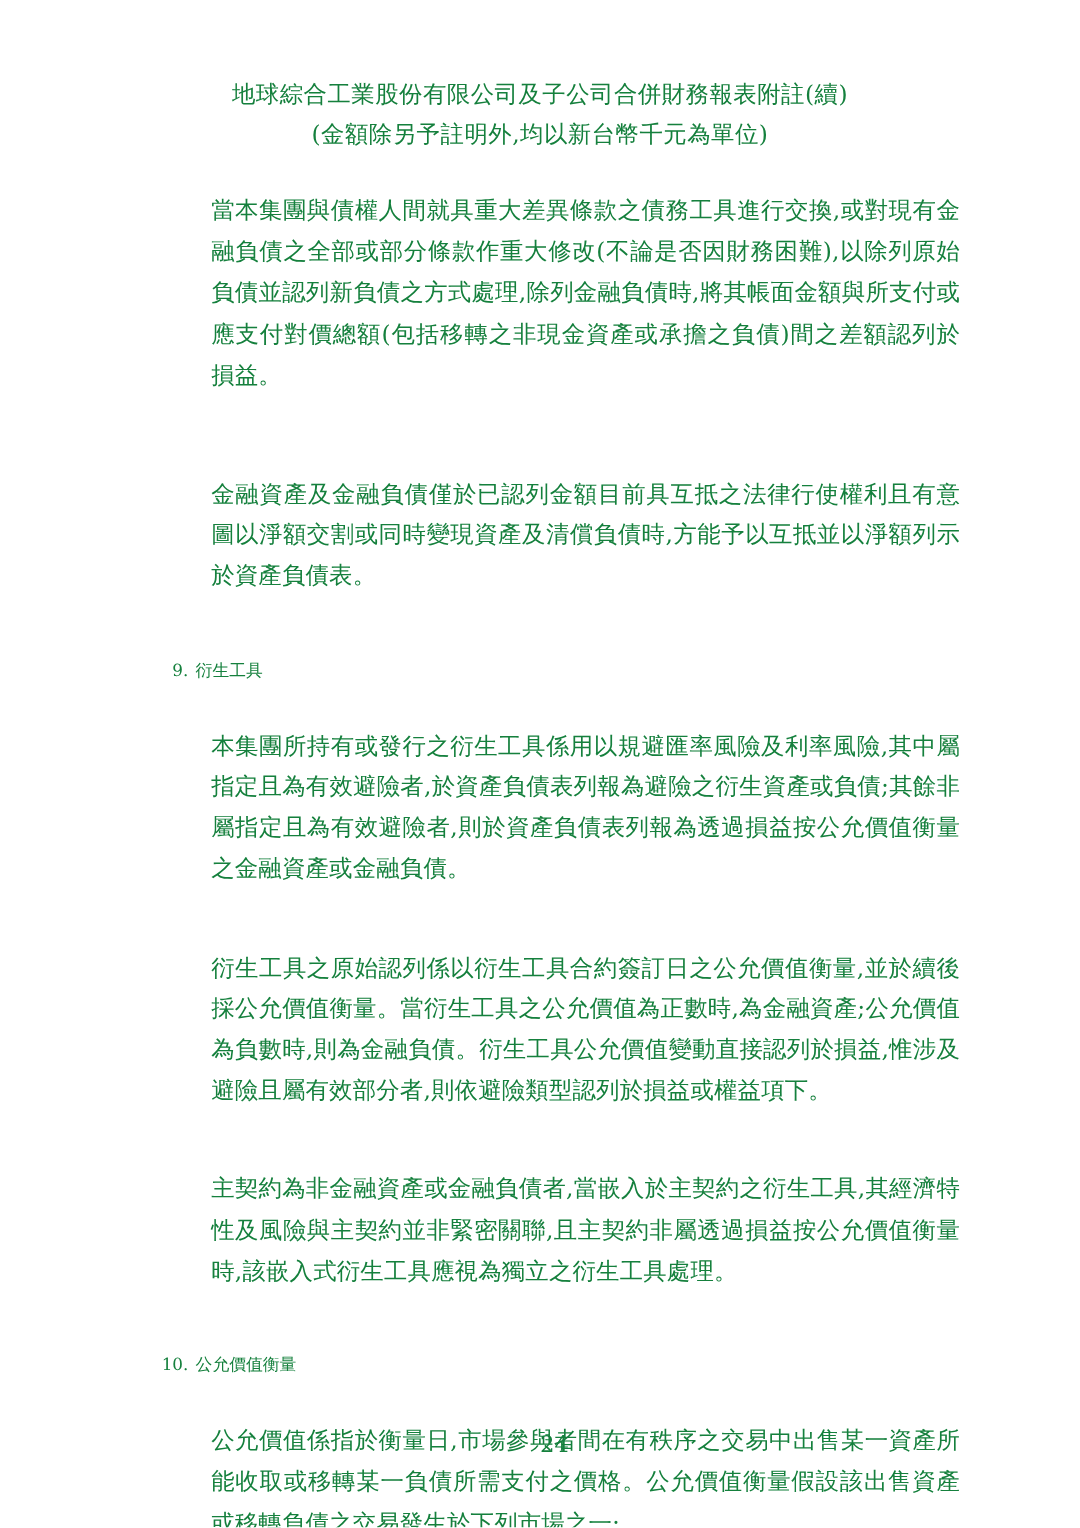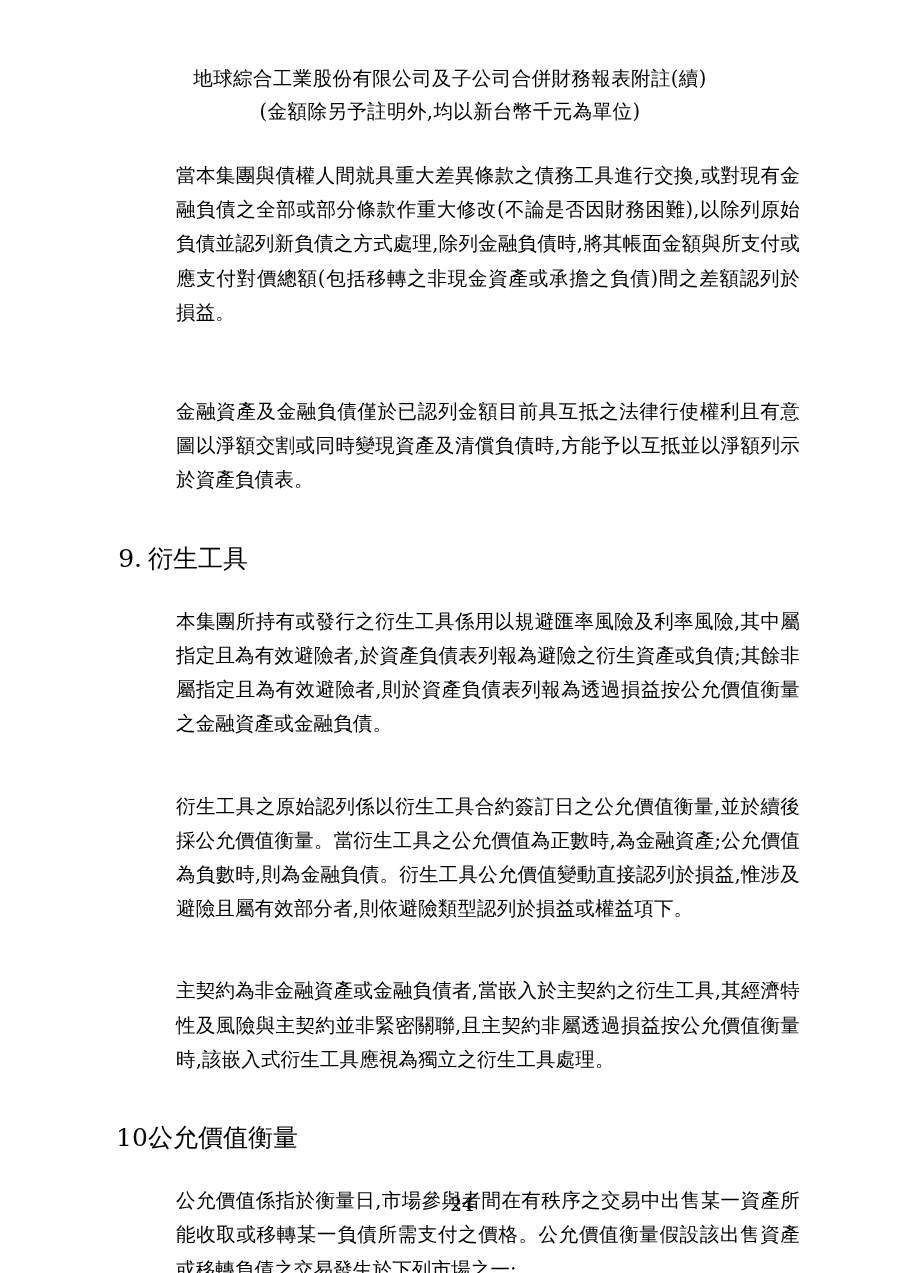--- a/index.html
+++ b/index.html
@@ -6,21 +6,21 @@
     margin: 0;
     padding: 0;
     background: #ffffff;
   }
   .page {
     position: relative;
     width: 900px;
     height: 1273px;
     background: #ffffff;
     font-family: "DejaVu Serif", "Liberation Serif", serif;
-    color: #000000;
+    color: #15803d;
     overflow: hidden;
     box-sizing: border-box;
   }
 
   
   .doc-header {
     position: absolute;
     top: 62px;
     left: 0;
     width: 900px;
@@ -53,22 +53,22 @@
 
   
   .lvl-body {
     margin-left: 72px;
     width: 624px;
   }
 
   
   .sec-head {
     position: relative;
-    margin-left: 12px;
-    font-size: 25px;
+    margin-left: 27px;
+    font-size: 14px;
     line-height: 34.2px;
     white-space: nowrap;
   }
   .sec-head .num {
     display: inline-block;
     width: 26px;
     text-align: right;
     margin-right: 6px;
   }
   .sec-head.wide .num {

